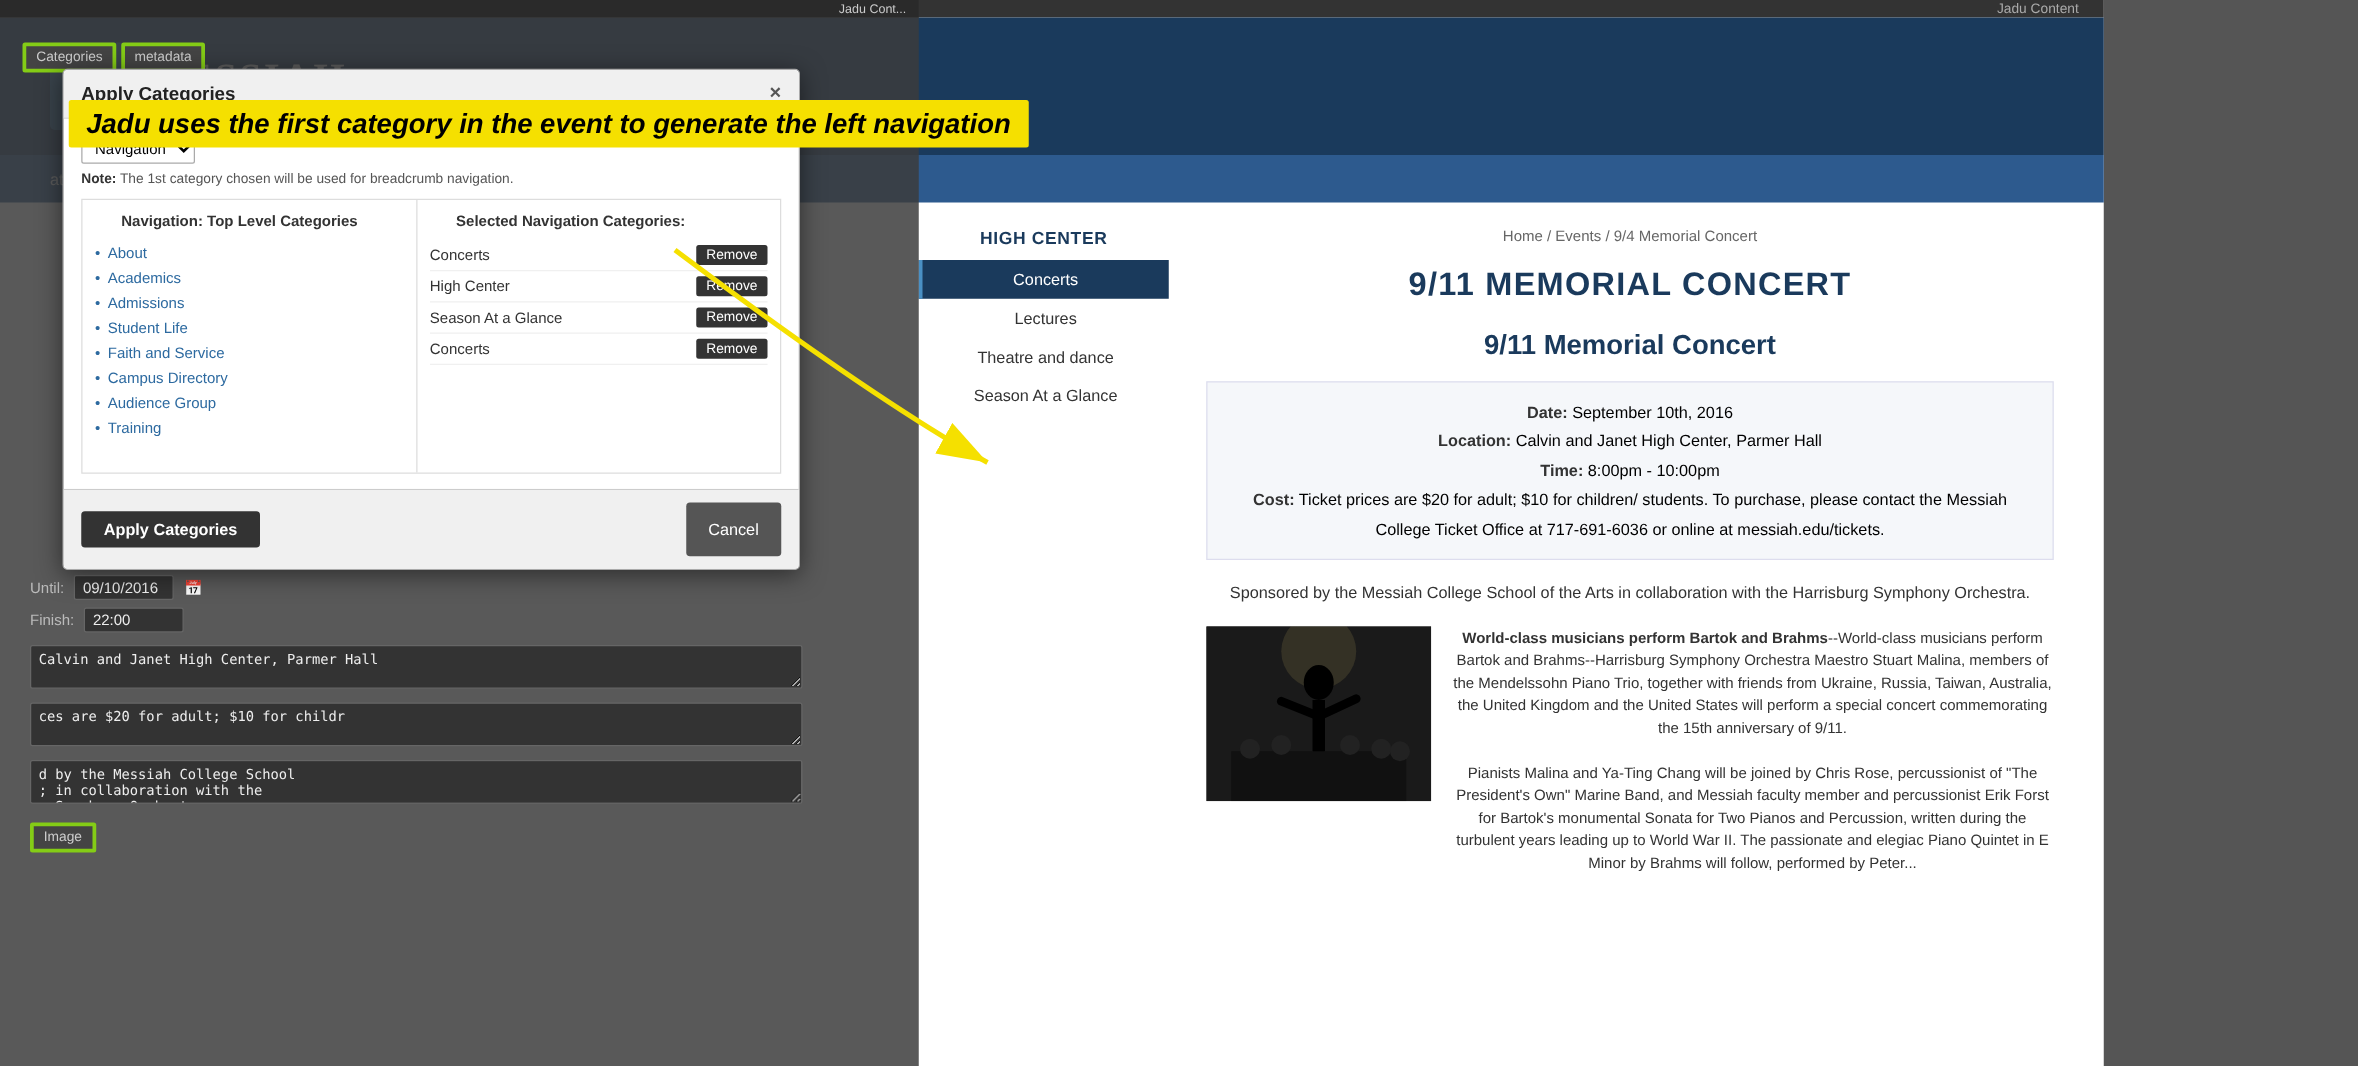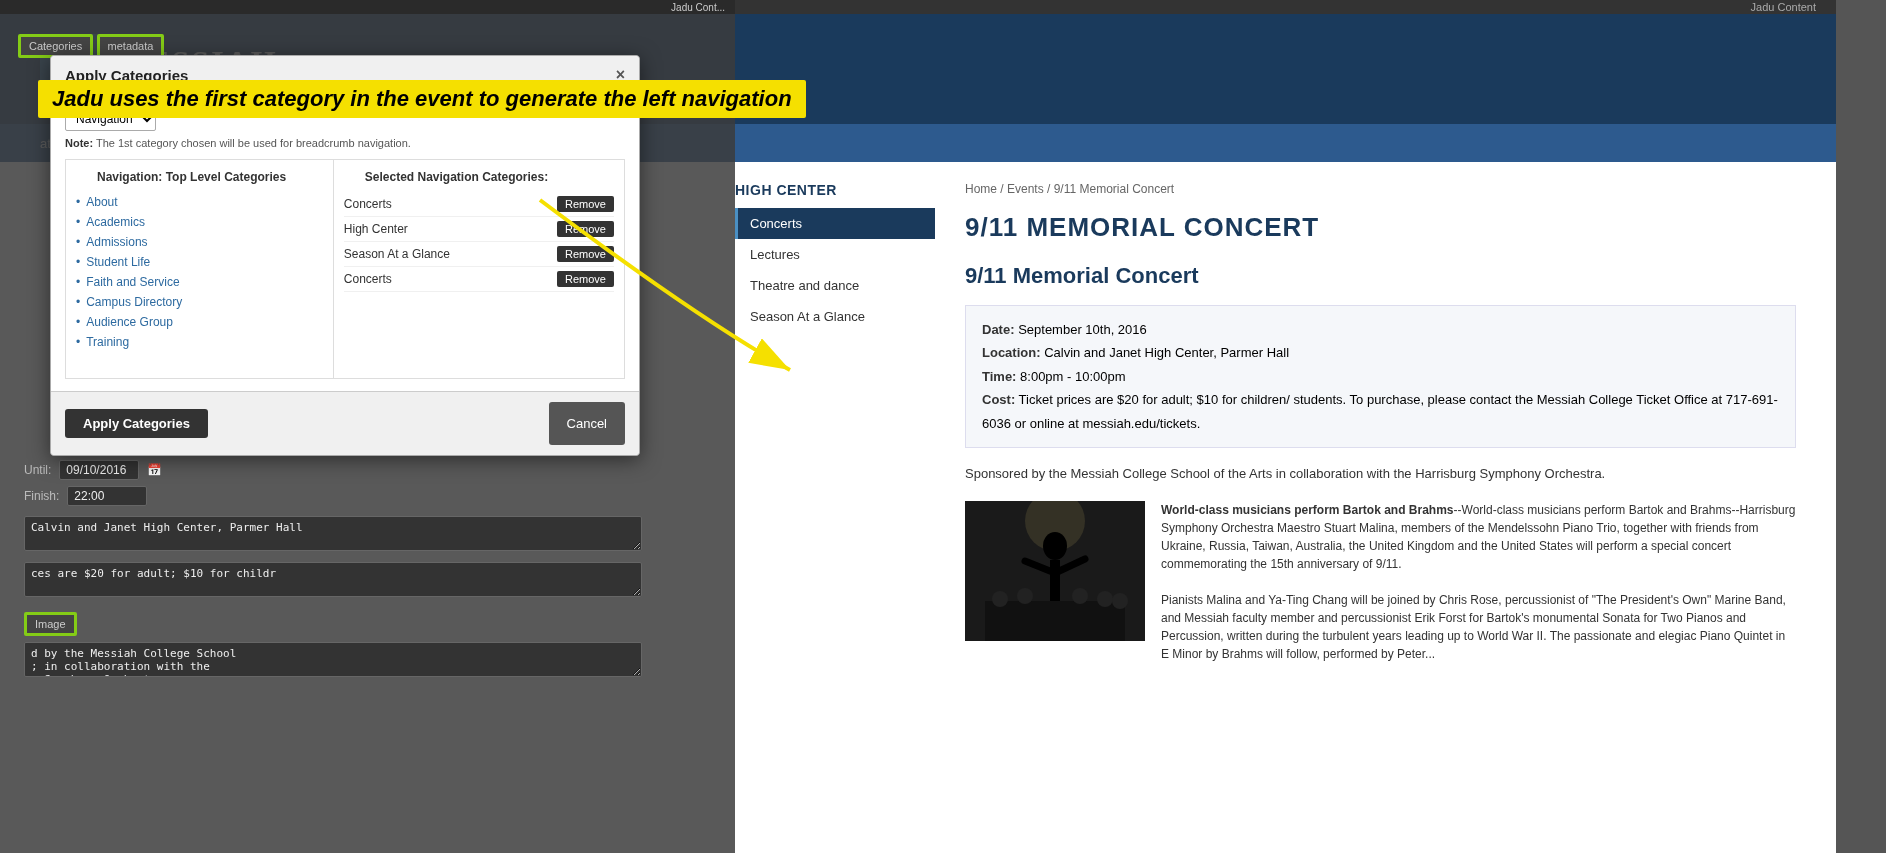--- a/index.html
+++ b/index.html
@@ -2,22 +2,23 @@
 <html><head>
   <meta charset="utf-8">
   <style>
     * { box-sizing: border-box; margin: 0; padding: 0; }
     body { font-family: Arial, sans-serif; font-size: 14px; background: #555; width: 1886px; height: 853px; overflow: hidden; position: relative; }
 
     
     .website-bg {
       position: absolute;
       top: 0; left: 0;
-      width: 1836px; height: 853px;
+      width: 1683px; height: 853px;
       background: #fff;
+      text-align: center;
     }
 
     
     .top-strip {
       background: #333;
       height: 14px;
       display: flex;
       align-items: center;
       justify-content: flex-end;
       padding-right: 20px;
@@ -384,21 +385,21 @@
       padding: 14px 18px;
       font-size: 13px;
       border-radius: 3px;
       cursor: pointer;
     }
 
     
     .annotation-banner {
       position: absolute;
       top: 80px;
-      left: 38px;
+      left: 55px;
       background: #f5e000;
       color: #000;
       font-size: 22px;
       font-weight: 900;
       font-style: italic;
       padding: 6px 14px;
       z-index: 30;
       border-radius: 2px;
       white-space: nowrap;
     }
@@ -493,21 +494,21 @@
 
     <div class="left-sidebar" style="margin-left: 695px;">
       <div class="sidebar-section-title">HIGH CENTER</div>
       <div class="sidebar-nav-item active">Concerts</div>
       <div class="sidebar-nav-item">Lectures</div>
       <div class="sidebar-nav-item">Theatre and dance</div>
       <div class="sidebar-nav-item">Season At a Glance</div>
     </div>
 
     <div class="main-content">
-      <div class="breadcrumb">Home / Events / 9/11 Memorial Concert</div>
+      <div class="breadcrumb">Home / Events / 9/4 Memorial Concert</div>
       <div class="page-main-title">9/11 MEMORIAL CONCERT</div>
       <div class="article-title">9/11 Memorial Concert</div>
 
       <div class="event-meta">
         <div>
           <strong>Date:</strong>
           <span>September 10th, 2016</span>
         </div>
         <div>
           <strong>Location:</strong>
@@ -581,27 +582,27 @@
       <div class="cms-form-row">
         <span class="cms-form-label">Finish:</span>
         <input class="cms-form-input" value="22:00" style="">
       </div>
       <div>
         <textarea class="cms-textarea" style="">Calvin and Janet High Center, Parmer Hall</textarea>
       </div>
       <div>
         <textarea class="cms-textarea" style="">ces are $20 for adult; $10 for childr</textarea>
       </div>
-      <div style="margin-top: 6px;">
-        <span class="cms-btn">Image</span>
-      </div>
       <div>
         <textarea class="cms-textarea" style="">d by the Messiah College School
 ; in collaboration with the
 g Symphony Orchestra.</textarea>
+      </div>
+      <div style="margin-top: 6px;">
+        <span class="cms-btn">Image</span>
       </div>
     </div>
   </div>
 </div>
 
 <div class="annotation-banner">
   <span>Jadu uses the first category in the event to generate the left navigation</span>
 </div>
 
 <svg class="arrow-overlay" xmlns="http://www.w3.org/2000/svg">

